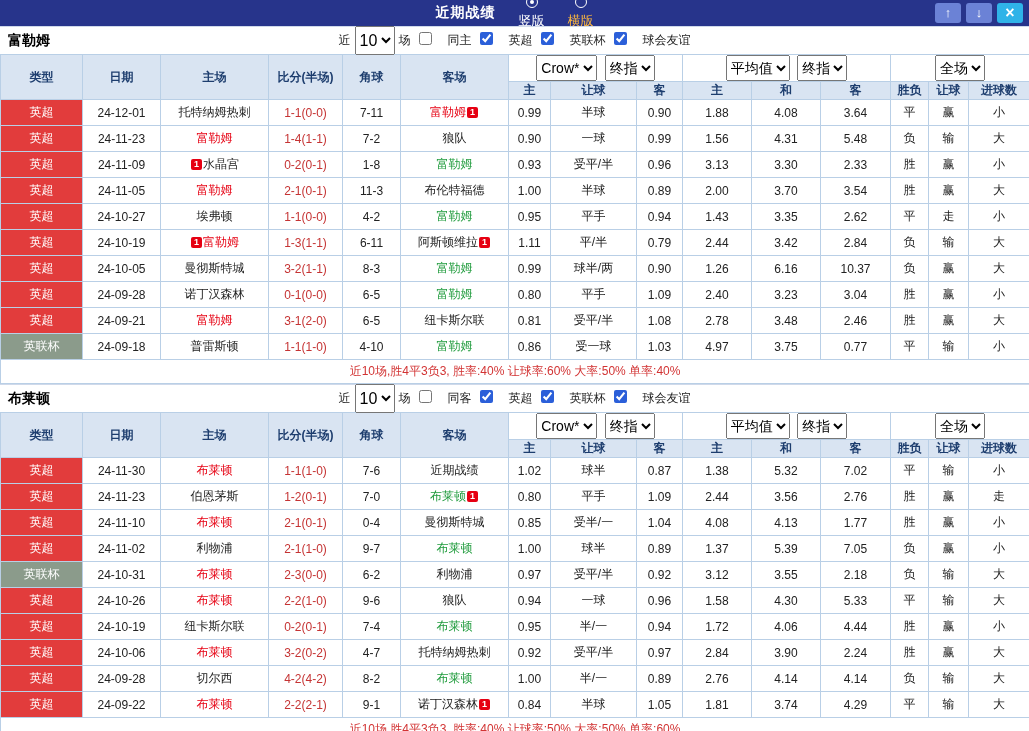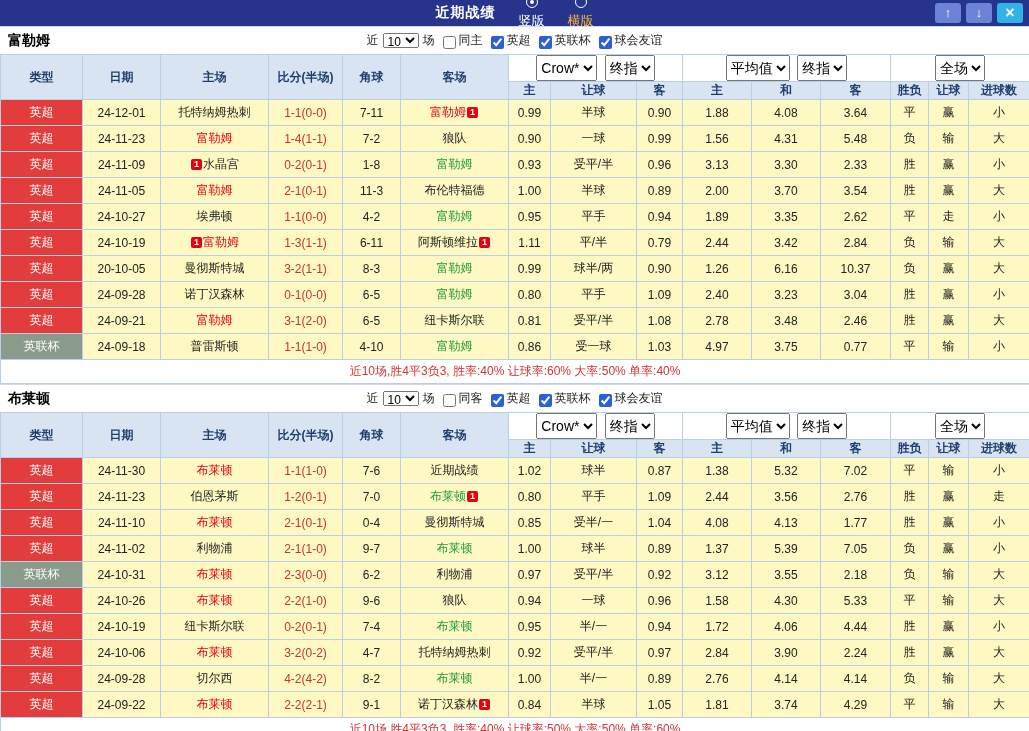--- a/index.html
+++ b/index.html
@@ -15,25 +15,25 @@
   .lab-white{color:#fff}
   .lab-orange{color:#ffb83d}
   .tb-buttons{position:absolute;right:6px;top:3px;display:flex;gap:5px;}
   .tb-btn{width:26px;height:20px;border:none;border-radius:3px;color:#fff;font-size:13px;line-height:18px;cursor:pointer;font-weight:bold;}
   .tb-btn.nav{background:#6b82d6;}
   .tb-btn.close{background:#2fb3e8;font-size:16px;}
   
   .section-bar{height:28px;background:#fff;position:relative;display:flex;align-items:center;border-top:1px solid #cfd9ea;}
   .team-name{font-size:14px;font-weight:bold;padding-left:8px;color:#000;}
   .filters{position:absolute;left:50%;transform:translateX(-50%);display:flex;align-items:center;gap:4px;font-size:12px;color:#222;white-space:nowrap;}
-  .filters select{font-size:12px;height:15px;}
-  .filters label{display:inline-flex;align-items:flex-end;gap:2px;cursor:pointer;}
+  .filters select{font-size:16px;height:29px;}
+  .filters label{display:inline-flex;align-items:flex-start;gap:15px;cursor:pointer;}
   .filters input[type=checkbox]{width:13px;height:13px;accent-color:#2b5fd9;margin:0 1px 0 4px;}
   
-  table.grid{width:1029px;table-layout:fixed;border-collapse:collapse;background:#fef9c3;}
+  table.grid{width:1029px;table-layout:fixed;border-collapse:collapse;background:#ffffff;}
   .grid th,.grid td{border:1px solid #b9cfe6;text-align:center;font-size:12px;padding:0;height:26px;overflow:hidden;white-space:nowrap;color:#222;}
   .grid thead th{background:#d9e4f2;color:#1d3d6e;font-weight:bold;}
   .grid thead tr.hrow1 th{height:20px;}
   .grid thead tr.hrow2 th{height:17px;}
   .grid thead th.ddcell{background:#fff;}
   .ddcell select{font-size:14px;height:26px;margin:0 2px;max-width:72px;}
   td.lg-premier{background:#e23c3c;color:#fff;}
   td.lg-cup{background:#8b9b8b;color:#fff;}
   td.score{color:#c53333;margin-left:27px;}
   .c-red{color:#e60012;}
@@ -212,21 +212,21 @@
         <tr>
           <td class="lg-premier">英超</td>
           <td>24-10-27</td>
           <td><span class="c-black">埃弗顿</span></td>
           <td class="score">1-1(0-0)</td>
           <td>4-2</td>
           <td><span class="c-green">富勒姆</span></td>
           <td>0.95</td>
           <td>平手</td>
           <td>0.94</td>
-          <td>1.89</td>
+          <td>1.43</td>
           <td>3.35</td>
           <td>2.62</td>
           <td class="c-green">平</td>
           <td class="c-green">走</td>
           <td class="c-blue">小</td>
         </tr>
         <tr>
           <td class="lg-premier">英超</td>
           <td>24-10-19</td>
           <td><span class="redcard">1</span><span class="c-red">富勒姆</span></td>
@@ -238,21 +238,21 @@
           <td>0.79</td>
           <td>2.44</td>
           <td>3.42</td>
           <td>2.84</td>
           <td class="c-blue">负</td>
           <td class="c-blue">输</td>
           <td class="c-red">大</td>
         </tr>
         <tr>
           <td class="lg-premier">英超</td>
-          <td>20-10-05</td>
+          <td>24-10-05</td>
           <td><span class="c-black">曼彻斯特城</span></td>
           <td class="score">3-2(1-1)</td>
           <td>8-3</td>
           <td><span class="c-green">富勒姆</span></td>
           <td>0.99</td>
           <td>球半/两</td>
           <td>0.90</td>
           <td>1.26</td>
           <td>6.16</td>
           <td>10.37</td>

